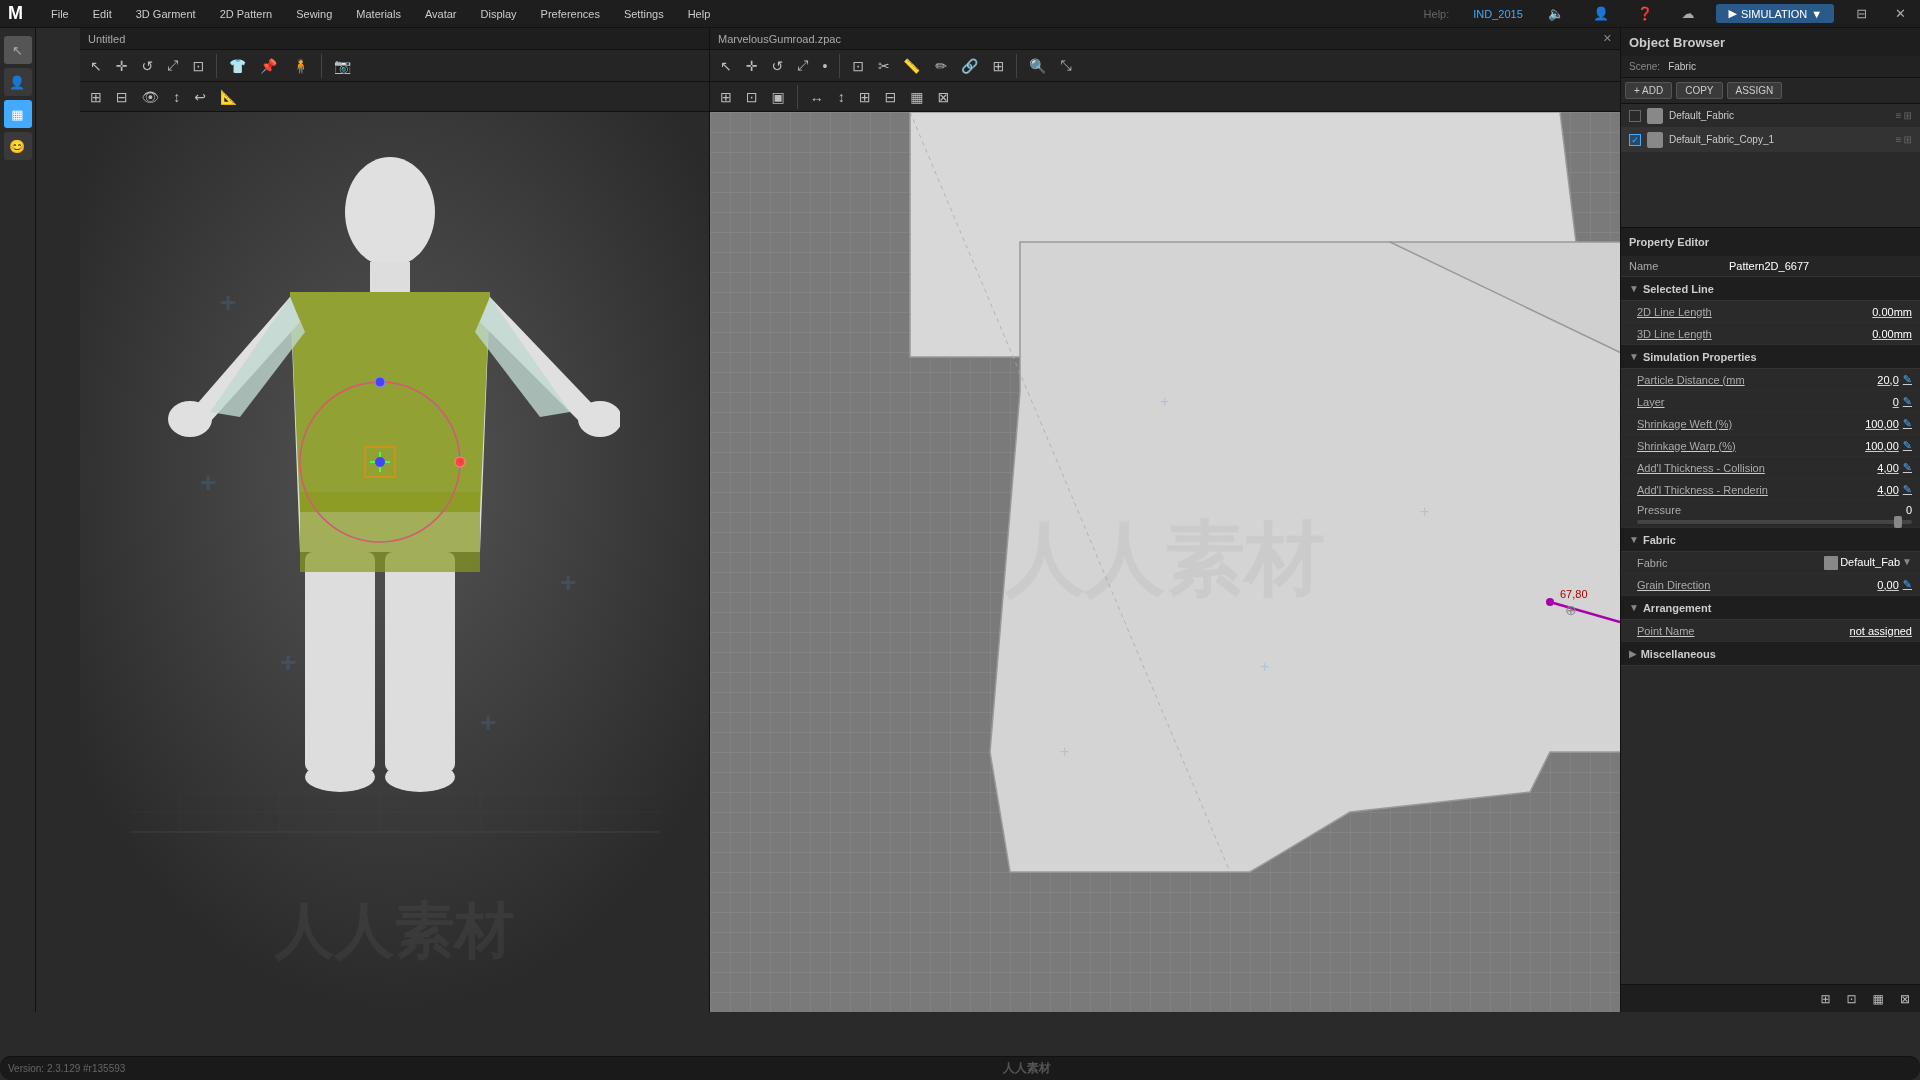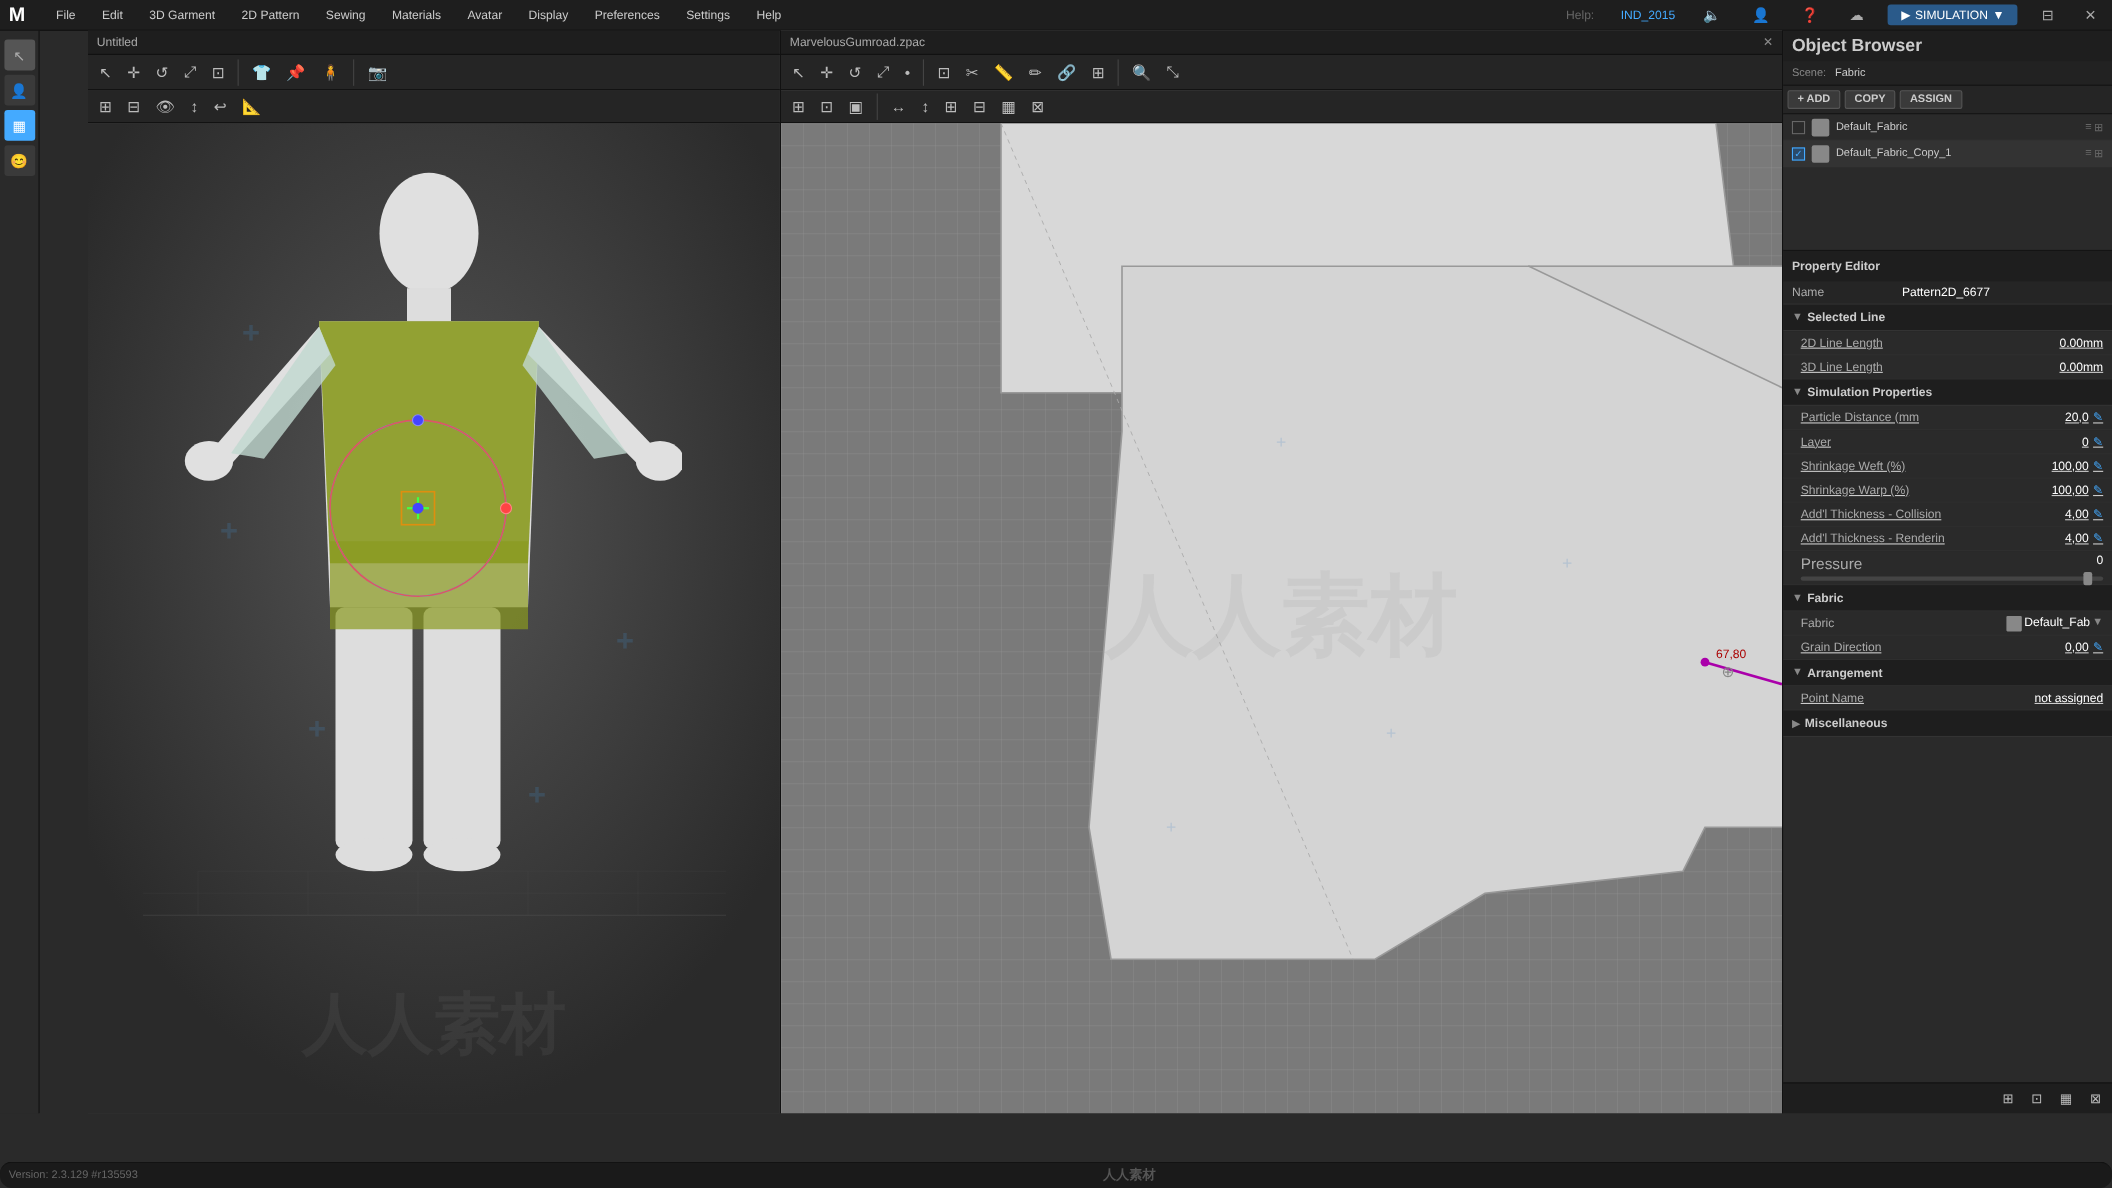--- a/index.html
+++ b/index.html
@@ -77,27 +77,27 @@
       width: 300px; background: #2a2a2a; border-left: 1px solid #111;
       display: flex; flex-direction: column; overflow: hidden;
     }
 
     
     #object-browser {
       height: 200px; border-bottom: 1px solid #111; display: flex; flex-direction: column;
     }
     #object-browser-header {
       height: 28px; background: #1e1e1e; display: flex; align-items: center; padding: 0 8px;
-      font-size: 16px; font-weight: bold; color: #ccc; justify-content: space-between;
+      font-size: 13px; font-weight: bold; color: #ccc; justify-content: space-between;
     }
     #object-browser-toolbar {
       height: 26px; background: #252525; display: flex; align-items: center; padding: 0 4px; gap: 4px;
       border-bottom: 1px solid #111;
     }
-    .ob-btn { background: #3a3a3a; border: 1px solid #555; color: #ccc; font-size: 10px; padding: 2px 8px; cursor: pointer; border-radius: 2px; font-weight: bold; }
+    .ob-btn { background: #3a3a3a; border: 1px solid #555; color: #ccc; font-size: 10px; padding: 2px 8px; cursor: pointer; border-radius: 2px; }
     #object-browser-filter {
       height: 22px; background: #222; display: flex; align-items: center; padding: 0 8px; gap: 8px;
       border-bottom: 1px solid #111; font-size: 10px; color: #888;
     }
     #object-browser-list { flex: 1; overflow-y: auto; background: #2a2a2a; }
     .ob-item {
       display: flex; align-items: center; padding: 3px 8px; gap: 6px; cursor: pointer;
       border-bottom: 1px solid #333; height: 24px;
     }
     .ob-check { width: 12px; height: 12px; border: 1px solid #666; display: flex; align-items: center; justify-content: center; font-size: 9px; }
@@ -134,21 +134,21 @@
       min-height: 22px;
       text-decoration: underline;
     }
     .prop-label { color: #aaa; font-size: 11px; flex: 1; }
     .prop-value { color: #fff; font-size: 11px; min-width: 60px; text-align: right; }
     .prop-edit { color: #4af; font-size: 11px; margin-left: 4px; cursor: pointer; }
 
     .pressure-row {
       padding: 3px 8px 3px 16px; border-bottom: 1px solid #2e2e2e;
     }
-    .pressure-label { color: #aaa; font-size: 14px; }
+    .pressure-label { color: #aaa; font-size: 11px; }
     .pressure-value { color: #fff; font-size: 11px; float: right; }
     .slider-track { width: 100%; height: 4px; background: #444; border-radius: 2px; margin-top: 4px; position: relative; }
     .slider-thumb { width: 8px; height: 12px; background: #888; border-radius: 2px; position: absolute; top: -4px; right: 10px; }
 
     .fabric-row {
       display: flex; align-items: center; padding: 3px 8px 3px 16px; border-bottom: 1px solid #2e2e2e;
       min-height: 22px;
     }
     .fabric-label { color: #aaa; font-size: 11px; flex: 1; }
     .fabric-dropdown { display: flex; align-items: flex-start; gap: 2px; }

